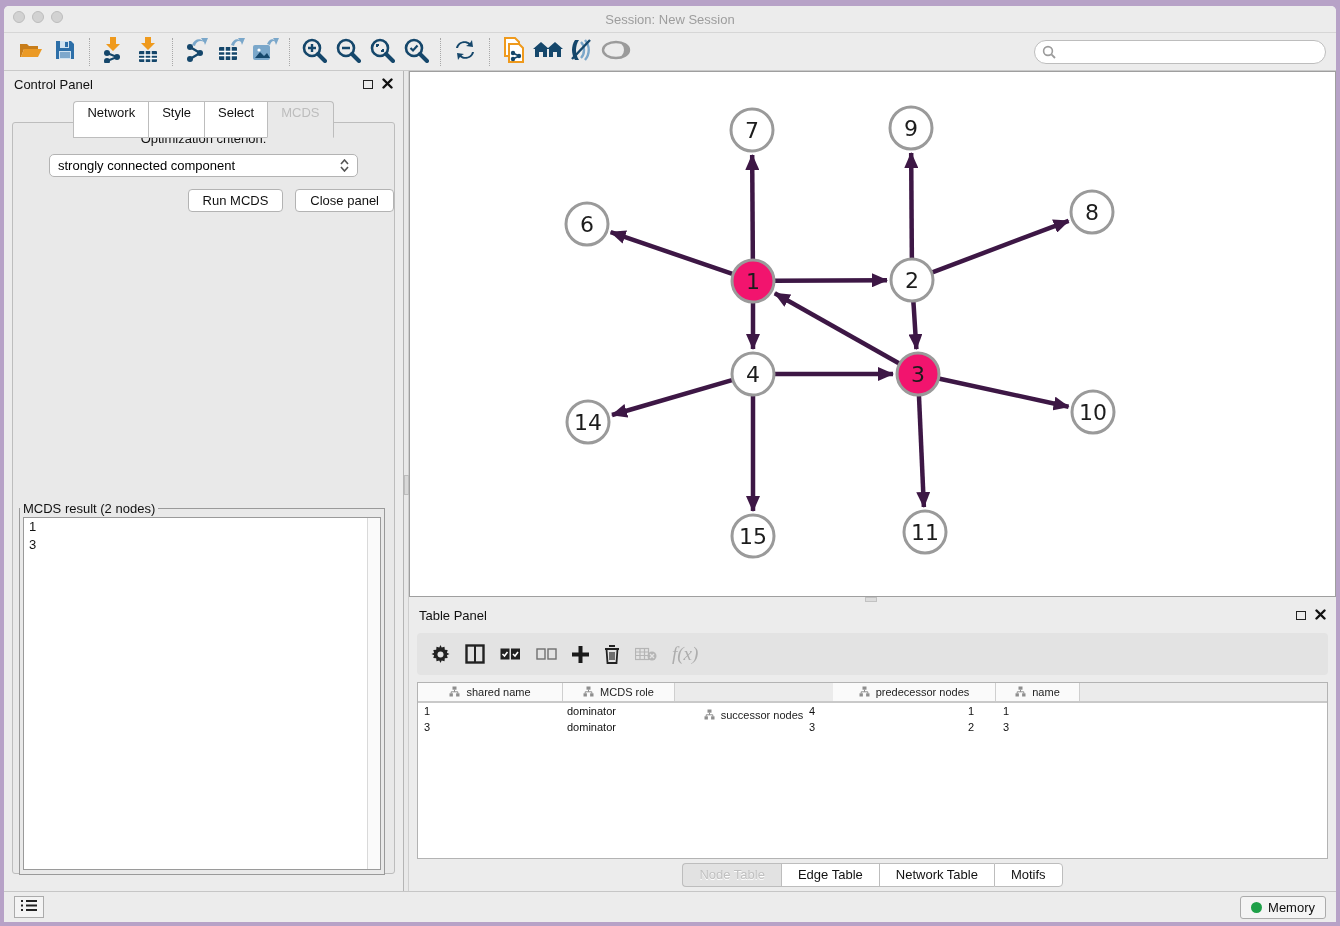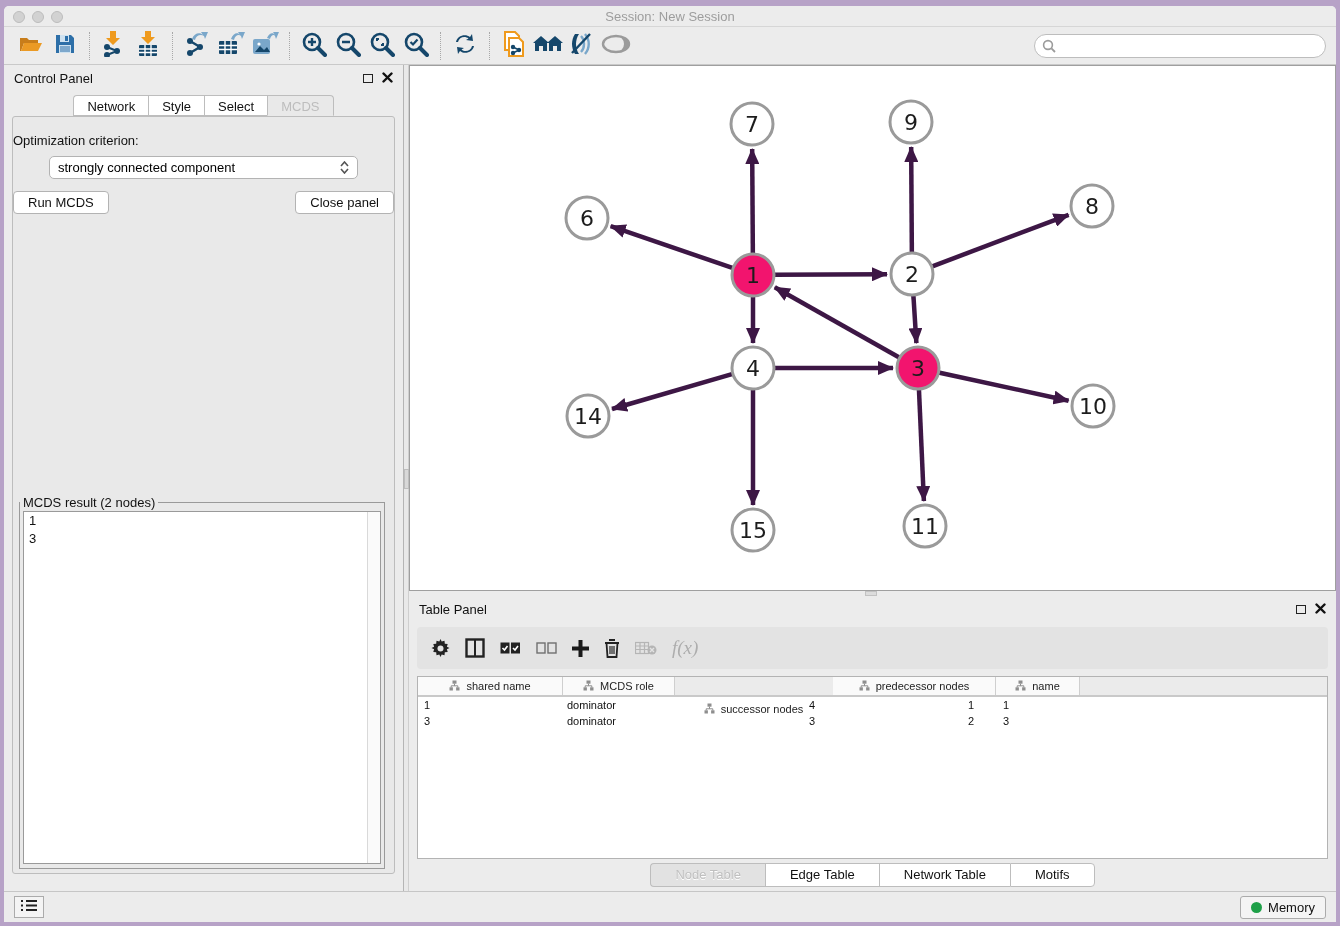--- a/index.html
+++ b/index.html
@@ -2,21 +2,21 @@
 <html><head>
 <meta charset="utf-8">
 <style>
   * { margin:0; padding:0; box-sizing:border-box; }
   html,body { width:1340px; height:926px; font-family:"Liberation Sans", sans-serif; }
   body { background:#b7a2c7; position:relative; overflow:hidden; }
   .window { position:absolute; top:6px; left:4px; right:4px; bottom:4px;
             background:#ececec; border-radius:5px 5px 0 0; display:flex; flex-direction:column; overflow:hidden; }
 
   
-  .titlebar { height:21px; background:#ececec; border-bottom:1px solid #d6d6d6; position:relative;
+  .titlebar { height:27px; background:#ececec; border-bottom:1px solid #d6d6d6; position:relative;
               display:flex; align-items:center; }
   .tl-group { position:absolute; left:9px; top:5px; display:flex; gap:7px; }
   .tl { width:12px; height:12px; border-radius:50%; background:#d2d2d2; border:1px solid #bcbcbc; }
   .win-title { flex:1; text-align:center; font-size:13px; color:#9d9d9d; }
 
   
   .toolbar { height:38px; background:#ececec; border-bottom:1px solid #c9c9c9;
              display:flex; align-items:center; padding:0 10px; }
   .tb-btn { width:34px; height:30px; display:flex; align-items:center; justify-content:center; cursor:pointer; }
   .tb-sep { width:1px; height:28px; border-left:1px dotted #a8a8a8; margin:0 7px; }
@@ -32,31 +32,31 @@
   .cpanel { width:399px; background:#ececec; position:relative; flex:none; }
   .vsplit { width:6px; background:#e9e9e9; border-left:1px solid #b5b5b5; border-right:1px solid #cfcfcf; position:relative; flex:none; }
   .vsplit .handle { position:absolute; top:404px; left:0; width:5px; height:20px; background:#d8d8d8; border:1px solid #bdbdbd; }
   .panel-head { height:24px; display:flex; align-items:center; padding:2px 10px 0 10px; }
   .panel-title { font-size:13px; color:#111; }
   .panel-head .icons { margin-left:auto; display:flex; gap:9px; align-items:center; }
   .float-ic { width:10px; height:9px; border:1.6px solid #222; display:inline-block; }
   .close-ic { font-weight:bold; }
 
   .cp-tabs { position:relative; z-index:2; display:flex; justify-content:center; margin-top:6px; }
-  .cp-tab { font-size:13px; padding:3px 13px 1px; border:1px solid #bdbdbd; background:#fff; color:#111;
+  .cp-tab { font-size:13px; padding:3px 13px 17px; border:1px solid #bdbdbd; background:#fff; color:#111;
             border-right:none; cursor:pointer; }
   .cp-tab:first-child { border-radius:4px 0 0 0; }
   .cp-tab.active { background:#e9e9e9; color:#bdbdbd; border-right:1px solid #bdbdbd; border-radius:0 4px 0 0; border-bottom:1px solid #e9e9e9; }
   .cp-content { position:absolute; left:8px; right:8px; top:51px; bottom:17px;
                 background:#e9e9e9; border:1px solid #bdbdbd; border-radius:3px; }
-  .opt-label { text-align:left; font-size:13px; margin-top:16px; color:#111; }
+  .opt-label { text-align:center; font-size:13px; margin-top:8px; color:#111; }
   .combo { margin:8px 36px 0; height:23px; background:#fff; border:1px solid #b3b3b3; border-radius:5px;
            display:flex; align-items:center; padding:0 8px; font-size:13px; cursor:pointer; }
   .combo .stepper { margin-left:auto; display:flex; flex-direction:column; gap:1px; }
-  .btn-row { display:flex; justify-content:space-between; gap:29px; margin-top:12px; }
+  .btn-row { display:flex; justify-content:flex-end; gap:12px; margin-top:12px; }
   .mac-btn { font-size:13px; padding:3px 14px; background:#fff; border:1px solid #b3b3b3; border-radius:4px;
              color:#111; cursor:pointer; }
 
   .result-fieldset { position:absolute; left:6px; right:9px; top:378px; height:374px;
                      border:1px solid #9a9a9a; padding:0; background:#e9e9e9; }
   .result-fieldset legend { font-size:13px; color:#111; padding:0 3px; }
   .result-box { position:absolute; left:3px; right:3px; top:1px; bottom:4px; background:#fff;
                 border:1px solid #9a9a9a; overflow:hidden; }
   .result-scroll { position:absolute; top:0; bottom:0; right:0; width:13px; background:#fafafa; border-left:1px solid #d9d9d9; }
   .result-line { font-size:13px; color:#111; padding:1px 5px; line-height:16px; }
@@ -85,21 +85,21 @@
   .tp-ic { display:flex; align-items:center; cursor:pointer; }
   .fx { font-family:"Liberation Serif", serif; font-style:italic; font-size:19px; color:#adadad; }
   .tbl-wrap { margin:7px 8px 0; flex:1; background:#fff; border:1px solid #b3b3b3; overflow:hidden; position:relative; }
   .tbl-head { display:flex; height:20px; background:#ebebeb; border-bottom:2px solid #c9c9c9; }
   .th { background:#fafafa; border-right:1px solid #cfcfcf; display:flex; align-items:center; justify-content:center;
         gap:6px; font-size:11px; color:#222; flex:none; cursor:pointer; }
   .tbl-row { display:flex; height:16px; }
   .td { font-size:11px; color:#111; flex:none; line-height:16px; }
 
   .tp-tabs { height:32px; display:flex; justify-content:center; align-items:center; flex:none; }
-  .tp-tab { font-size:13px; padding:3px 24px 4px; background:#fff; border:1px solid #bdbdbd; border-right:none;
+  .tp-tab { font-size:13px; padding:3px 16px 4px; background:#fff; border:1px solid #bdbdbd; border-right:none;
             color:#111; cursor:pointer; }
   .tp-tab:first-child { border-radius:4px 0 0 4px; }
   .tp-tab:last-child { border-radius:0 4px 4px 0; border-right:1px solid #bdbdbd; }
   .tp-tab.active { background:#e2e2e2; color:#c0c0c0; text-shadow:0 1px 0 #fff; }
 
   
   .statusbar { height:31px; background:#ececec; border-top:1px solid #c6c6c6; display:flex; align-items:center;
                padding:0 10px; flex:none; }
   .list-btn { width:30px; height:22px; background:#f4f4f4; border:1px solid #ababab; display:flex;
               align-items:center; justify-content:center; cursor:pointer; }

